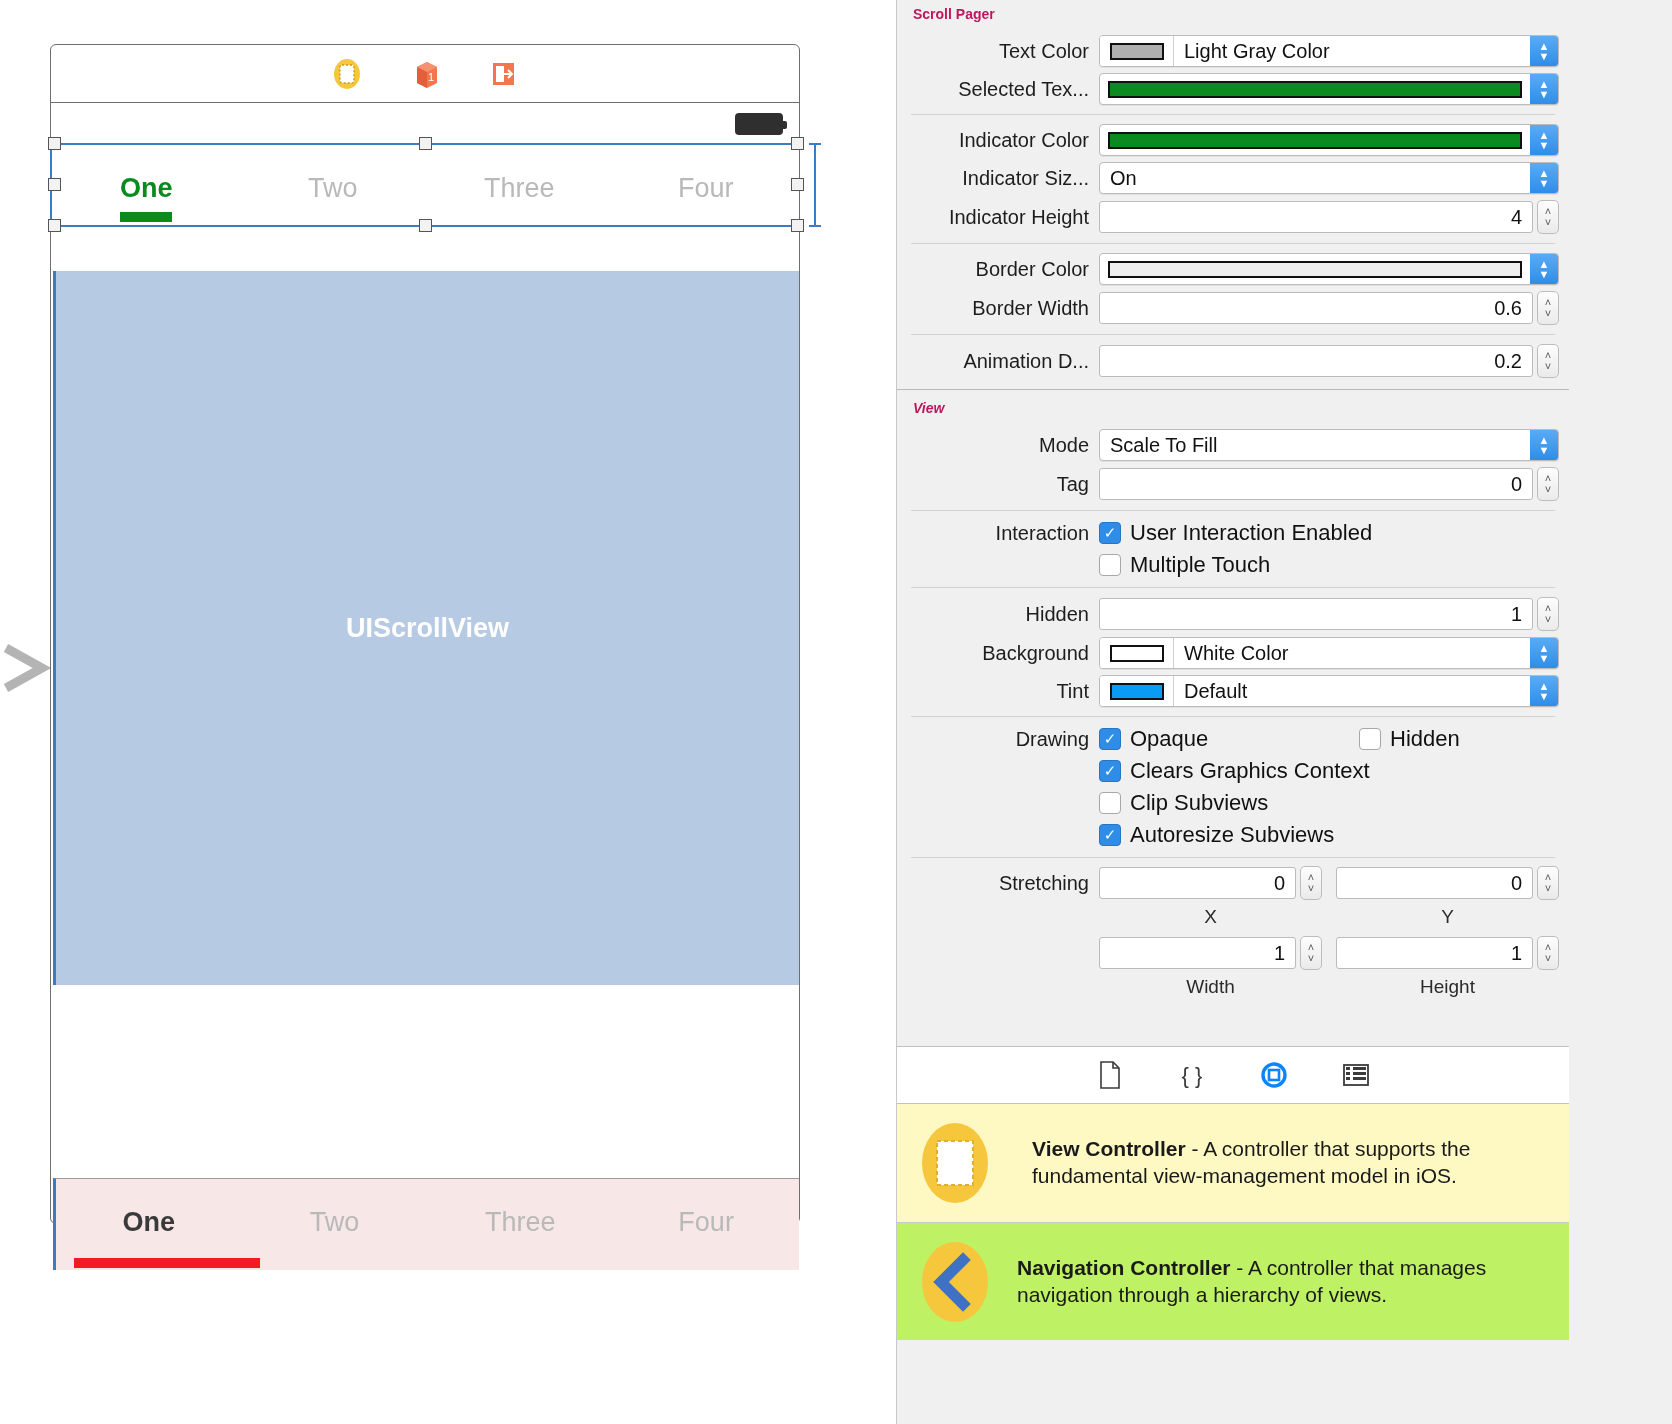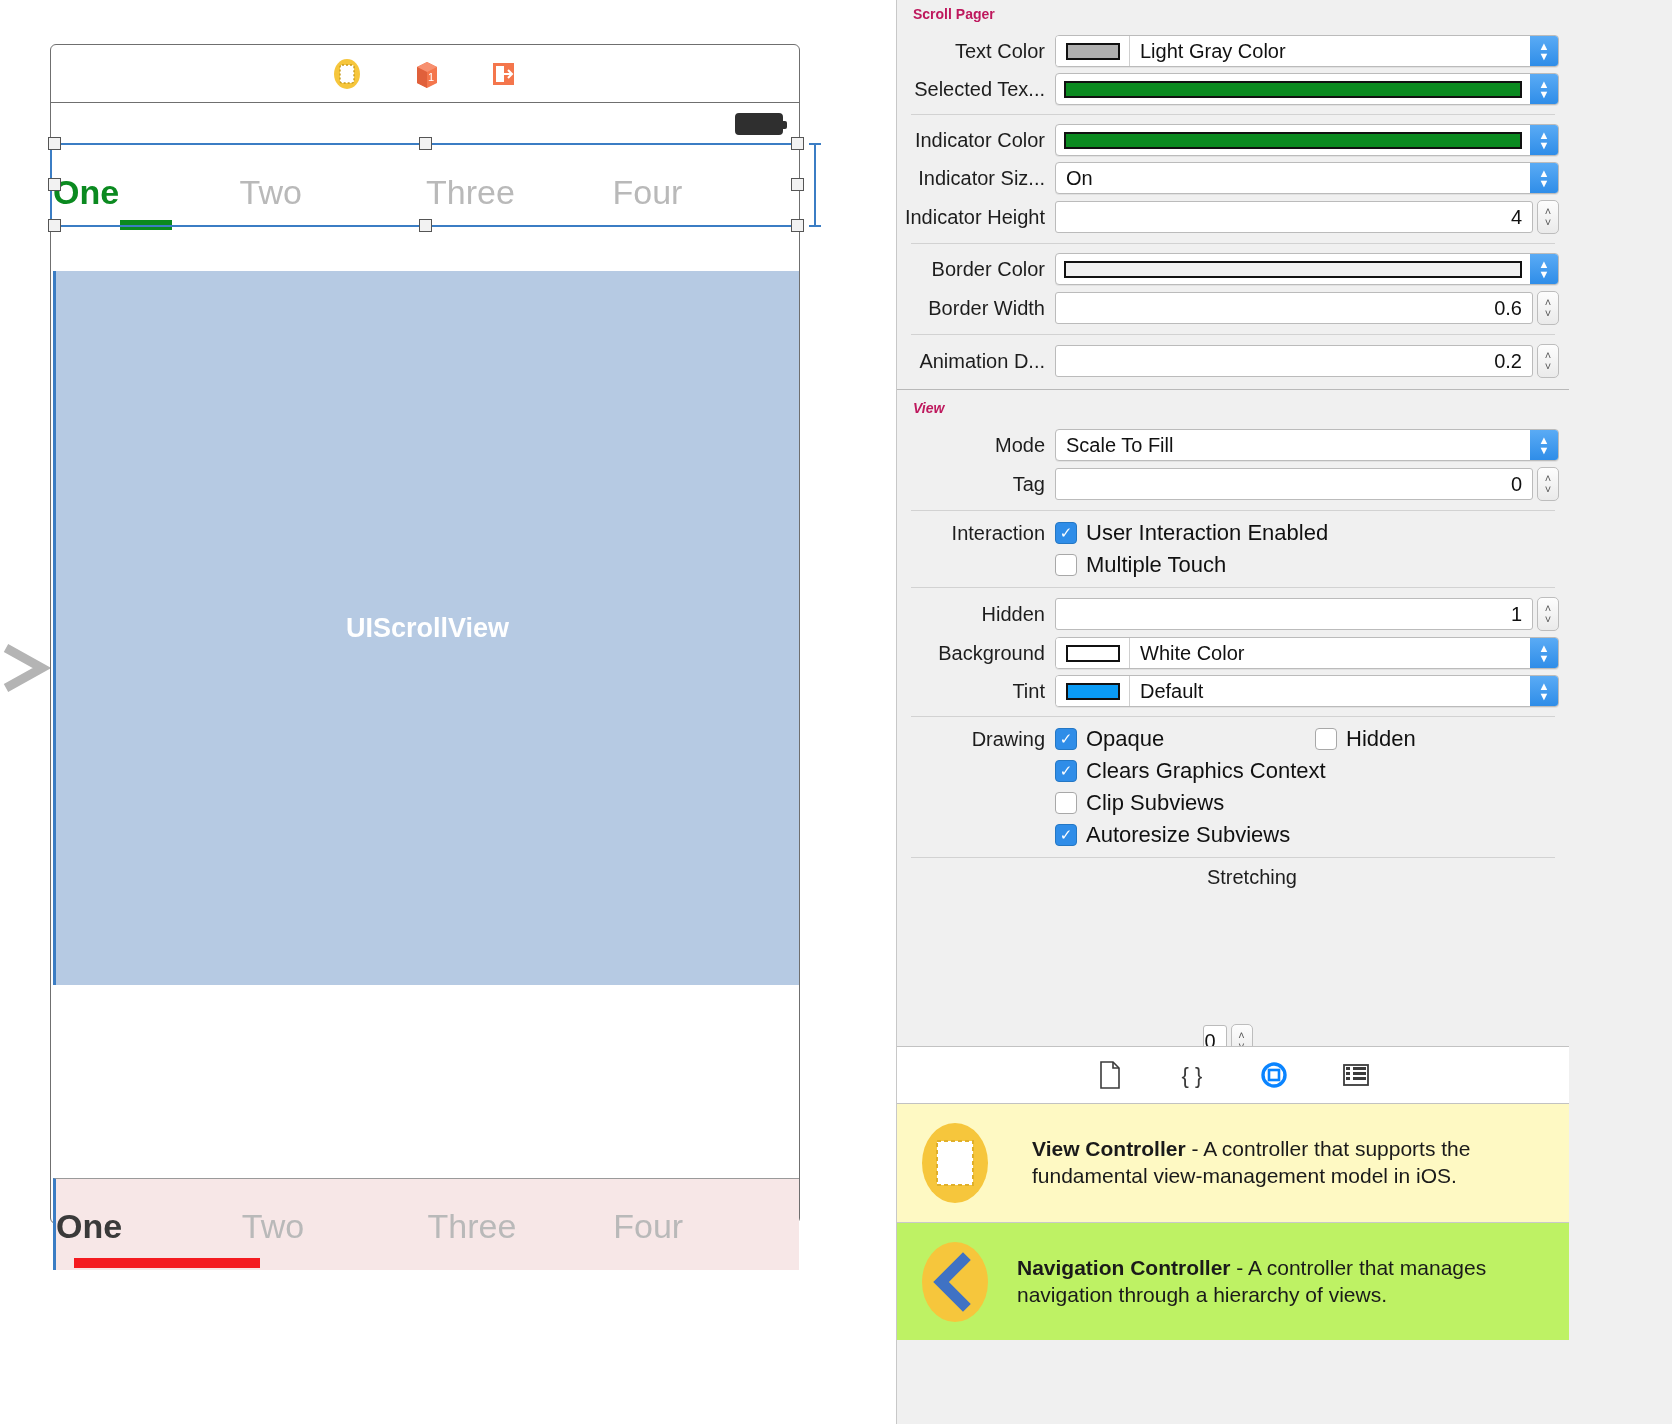--- a/index.html
+++ b/index.html
@@ -51,21 +51,21 @@
   
   .pager-top {
     position:absolute; left:2px; top:100px; width:746px; height:126px;
     background:#fff;
   }
   .pager-tabs {
     display:flex; width:100%; height:100%;
     align-items:flex-start; padding-top:28px;
   }
   .tab {
-    flex:1; text-align:left; font-size:34px; position:relative;
+    flex:1; text-align:center; font-size:27px; position:relative;
   }
   .tab.unsel { color:#b9b9b9; }
   .tab.sel-green { color:#0b8a20; font-weight:bold; }
   .tab.sel-dark  { color:#3a3a3a; font-weight:bold; }
   .ind-green {
     position:absolute; left:50%; transform:translateX(-50%);
     bottom:-18px; width:52px; height:10px; background:#0b8a20;
   }
 
   
@@ -122,20 +122,21 @@
   }
   .row {
     display:flex; align-items:center;
     padding:3px 10px 3px 0;
     min-height:34px;
   }
   .lbl {
     width:158px; text-align:right; padding-right:10px;
     font-size:20px; color:#1d1d1d; white-space:nowrap;
     flex:0 0 158px;
+    margin-left:44px;
   }
   .ctl { flex:1; display:flex; align-items:center; }
 
   .sep {
     height:1px; background:#d2d2d2; margin:6px 14px 6px 14px;
   }
   .grp-sep { height:1px; background:#b9b9b9; }
 
   
   .popup {
@@ -178,21 +179,21 @@
   .cbrow { display:flex; align-items:center; gap:9px; }
   .cb {
     width:22px; height:22px; border-radius:4px;
     border:1px solid #a8a8a8; background:#fff;
     display:flex; align-items:center; justify-content:center;
     flex:0 0 22px;
   }
   .cb.on { background:#2f8de8; border-color:#2477c4; color:#fff; font-size:15px; }
   .cbl { font-size:22px; color:#111; white-space:nowrap; }
 
-  .stretchrow { display:flex; align-items:center; padding:2px 10px 2px 0;flex-direction:column; }
+  .stretchrow { display:flex; align-items:center; padding:2px 10px 2px 0; }
   .stretchcell { display:flex; align-items:center; flex:1; }
   .subcap { text-align:center; font-size:19px; color:#2b2b2b; padding-top:2px; }
 
   
   .lib-tabs {
     position:absolute; left:0; top:1046px; width:672px; height:58px;
     background:#ffffff; border-top:1px solid #c2c2c2; border-bottom:1px solid #c2c2c2;
     display:flex; align-items:center; justify-content:center; gap:52px;
   }
   .libtab { width:30px; height:30px; display:flex; align-items:center; justify-content:center; color:#3b3b3b; }

